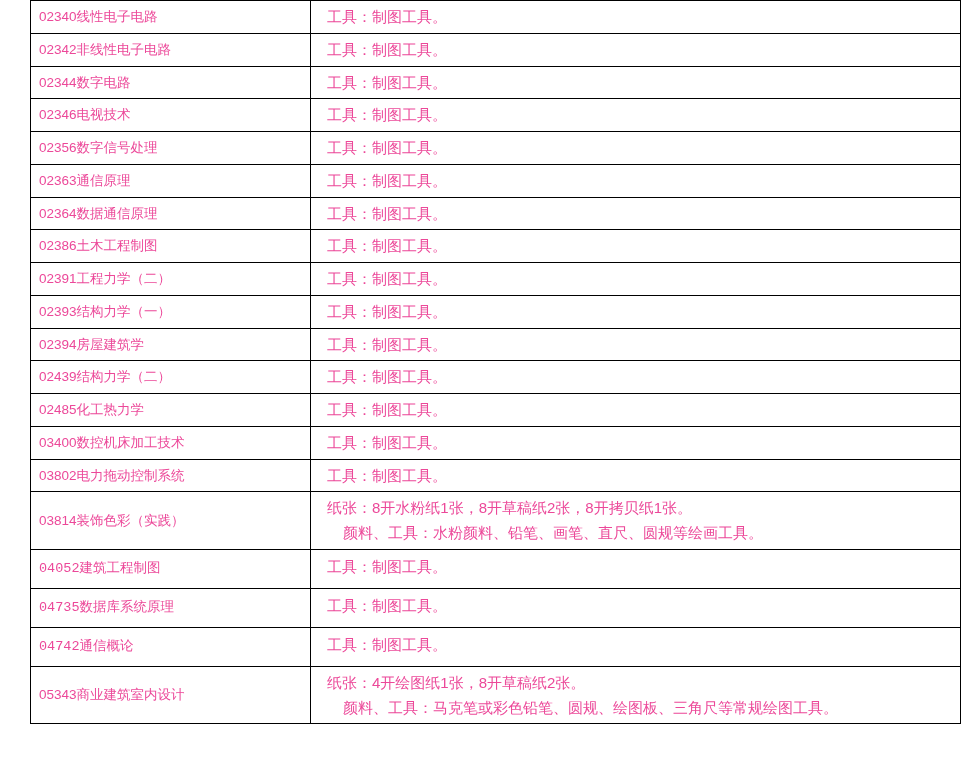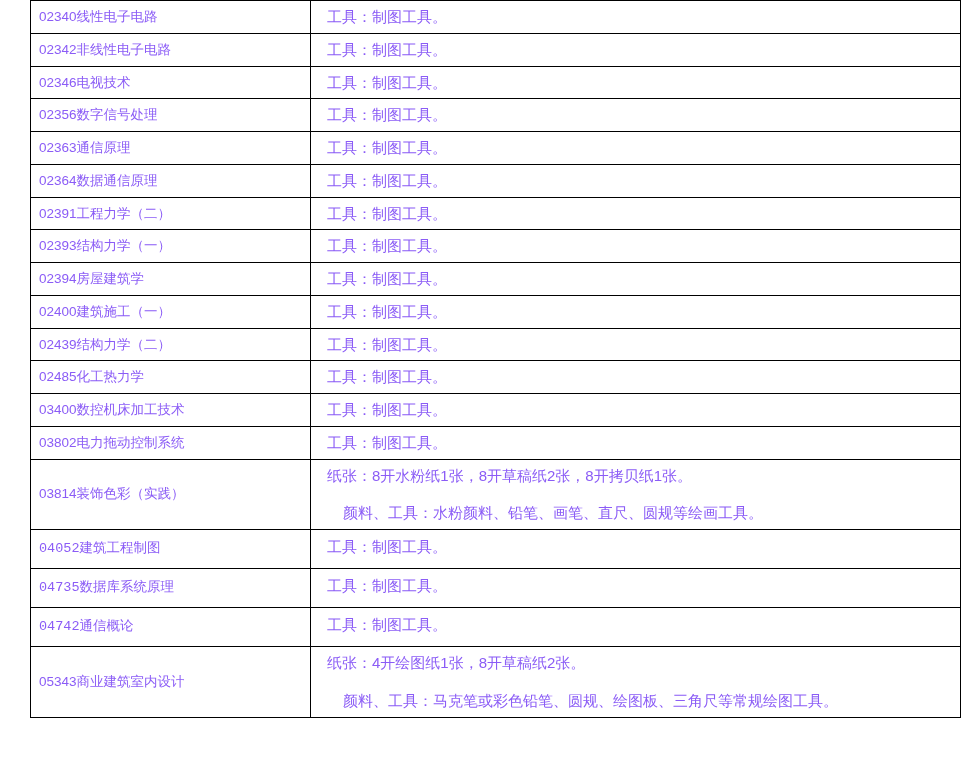--- a/index.html
+++ b/index.html
@@ -26,21 +26,21 @@
     width: 930px;
     margin-left: 30px;
     margin-top: 0px;
   }
   table.course-table td {
     border: 1px solid #000000;
     vertical-align: middle;
     padding: 0;
     font-size: 13.5px;
     line-height: 1.45;
-    color: #8b5cf6;
+    color: #ec4899;
   }
   col.c-code { width: 280px; }
   col.c-tool { width: 650px; }
 
   .cell-code {
     padding: 5px 0 5px 8px;
     font-size: 13.5px;
     letter-spacing: 0px;
     white-space: nowrap;
   }
@@ -54,21 +54,21 @@
   .tool-line.indent {
     padding-left: 16px;
   }
   tr.tall td { height: 52px; }
   tr.short td { height: 25px; }
   tr.mid td { height: 38px; font-family: Liberation Mono, monospace; }
   .tool-block {
     display: block;
   }
   .tool-block .tool-line + .tool-line {
-    margin-top: 16px;
+    margin-top: 3px;
   }
 </style>
 </head>
 <body>
 
 <div class="page">
   <table class="course-table">
     <colgroup>
       <col class="c-code">
       <col class="c-tool">
@@ -89,20 +89,30 @@
             <div class="cell-code">02342非线性电子电路</div>
           </td>
           <td>
             <div class="cell-tool tool-block">
               <div class="tool-line">工具：制图工具。</div>
             </div>
           </td>
         </tr>
         <tr class="short">
           <td>
+            <div class="cell-code">02344数字电路</div>
+          </td>
+          <td>
+            <div class="cell-tool tool-block">
+              <div class="tool-line">工具：制图工具。</div>
+            </div>
+          </td>
+        </tr>
+        <tr class="short">
+          <td>
             <div class="cell-code">02346电视技术</div>
           </td>
           <td>
             <div class="cell-tool tool-block">
               <div class="tool-line">工具：制图工具。</div>
             </div>
           </td>
         </tr>
         <tr class="short">
           <td>
@@ -129,20 +139,30 @@
             <div class="cell-code">02364数据通信原理</div>
           </td>
           <td>
             <div class="cell-tool tool-block">
               <div class="tool-line">工具：制图工具。</div>
             </div>
           </td>
         </tr>
         <tr class="short">
           <td>
+            <div class="cell-code">02386土木工程制图</div>
+          </td>
+          <td>
+            <div class="cell-tool tool-block">
+              <div class="tool-line">工具：制图工具。</div>
+            </div>
+          </td>
+        </tr>
+        <tr class="short">
+          <td>
             <div class="cell-code">02391工程力学（二）</div>
           </td>
           <td>
             <div class="cell-tool tool-block">
               <div class="tool-line">工具：制图工具。</div>
             </div>
           </td>
         </tr>
         <tr class="short">
           <td>
@@ -150,30 +170,20 @@
           </td>
           <td>
             <div class="cell-tool tool-block">
               <div class="tool-line">工具：制图工具。</div>
             </div>
           </td>
         </tr>
         <tr class="short">
           <td>
             <div class="cell-code">02394房屋建筑学</div>
-          </td>
-          <td>
-            <div class="cell-tool tool-block">
-              <div class="tool-line">工具：制图工具。</div>
-            </div>
-          </td>
-        </tr>
-        <tr class="short">
-          <td>
-            <div class="cell-code">02400建筑施工（一）</div>
           </td>
           <td>
             <div class="cell-tool tool-block">
               <div class="tool-line">工具：制图工具。</div>
             </div>
           </td>
         </tr>
         <tr class="short">
           <td>
             <div class="cell-code">02439结构力学（二）</div>

